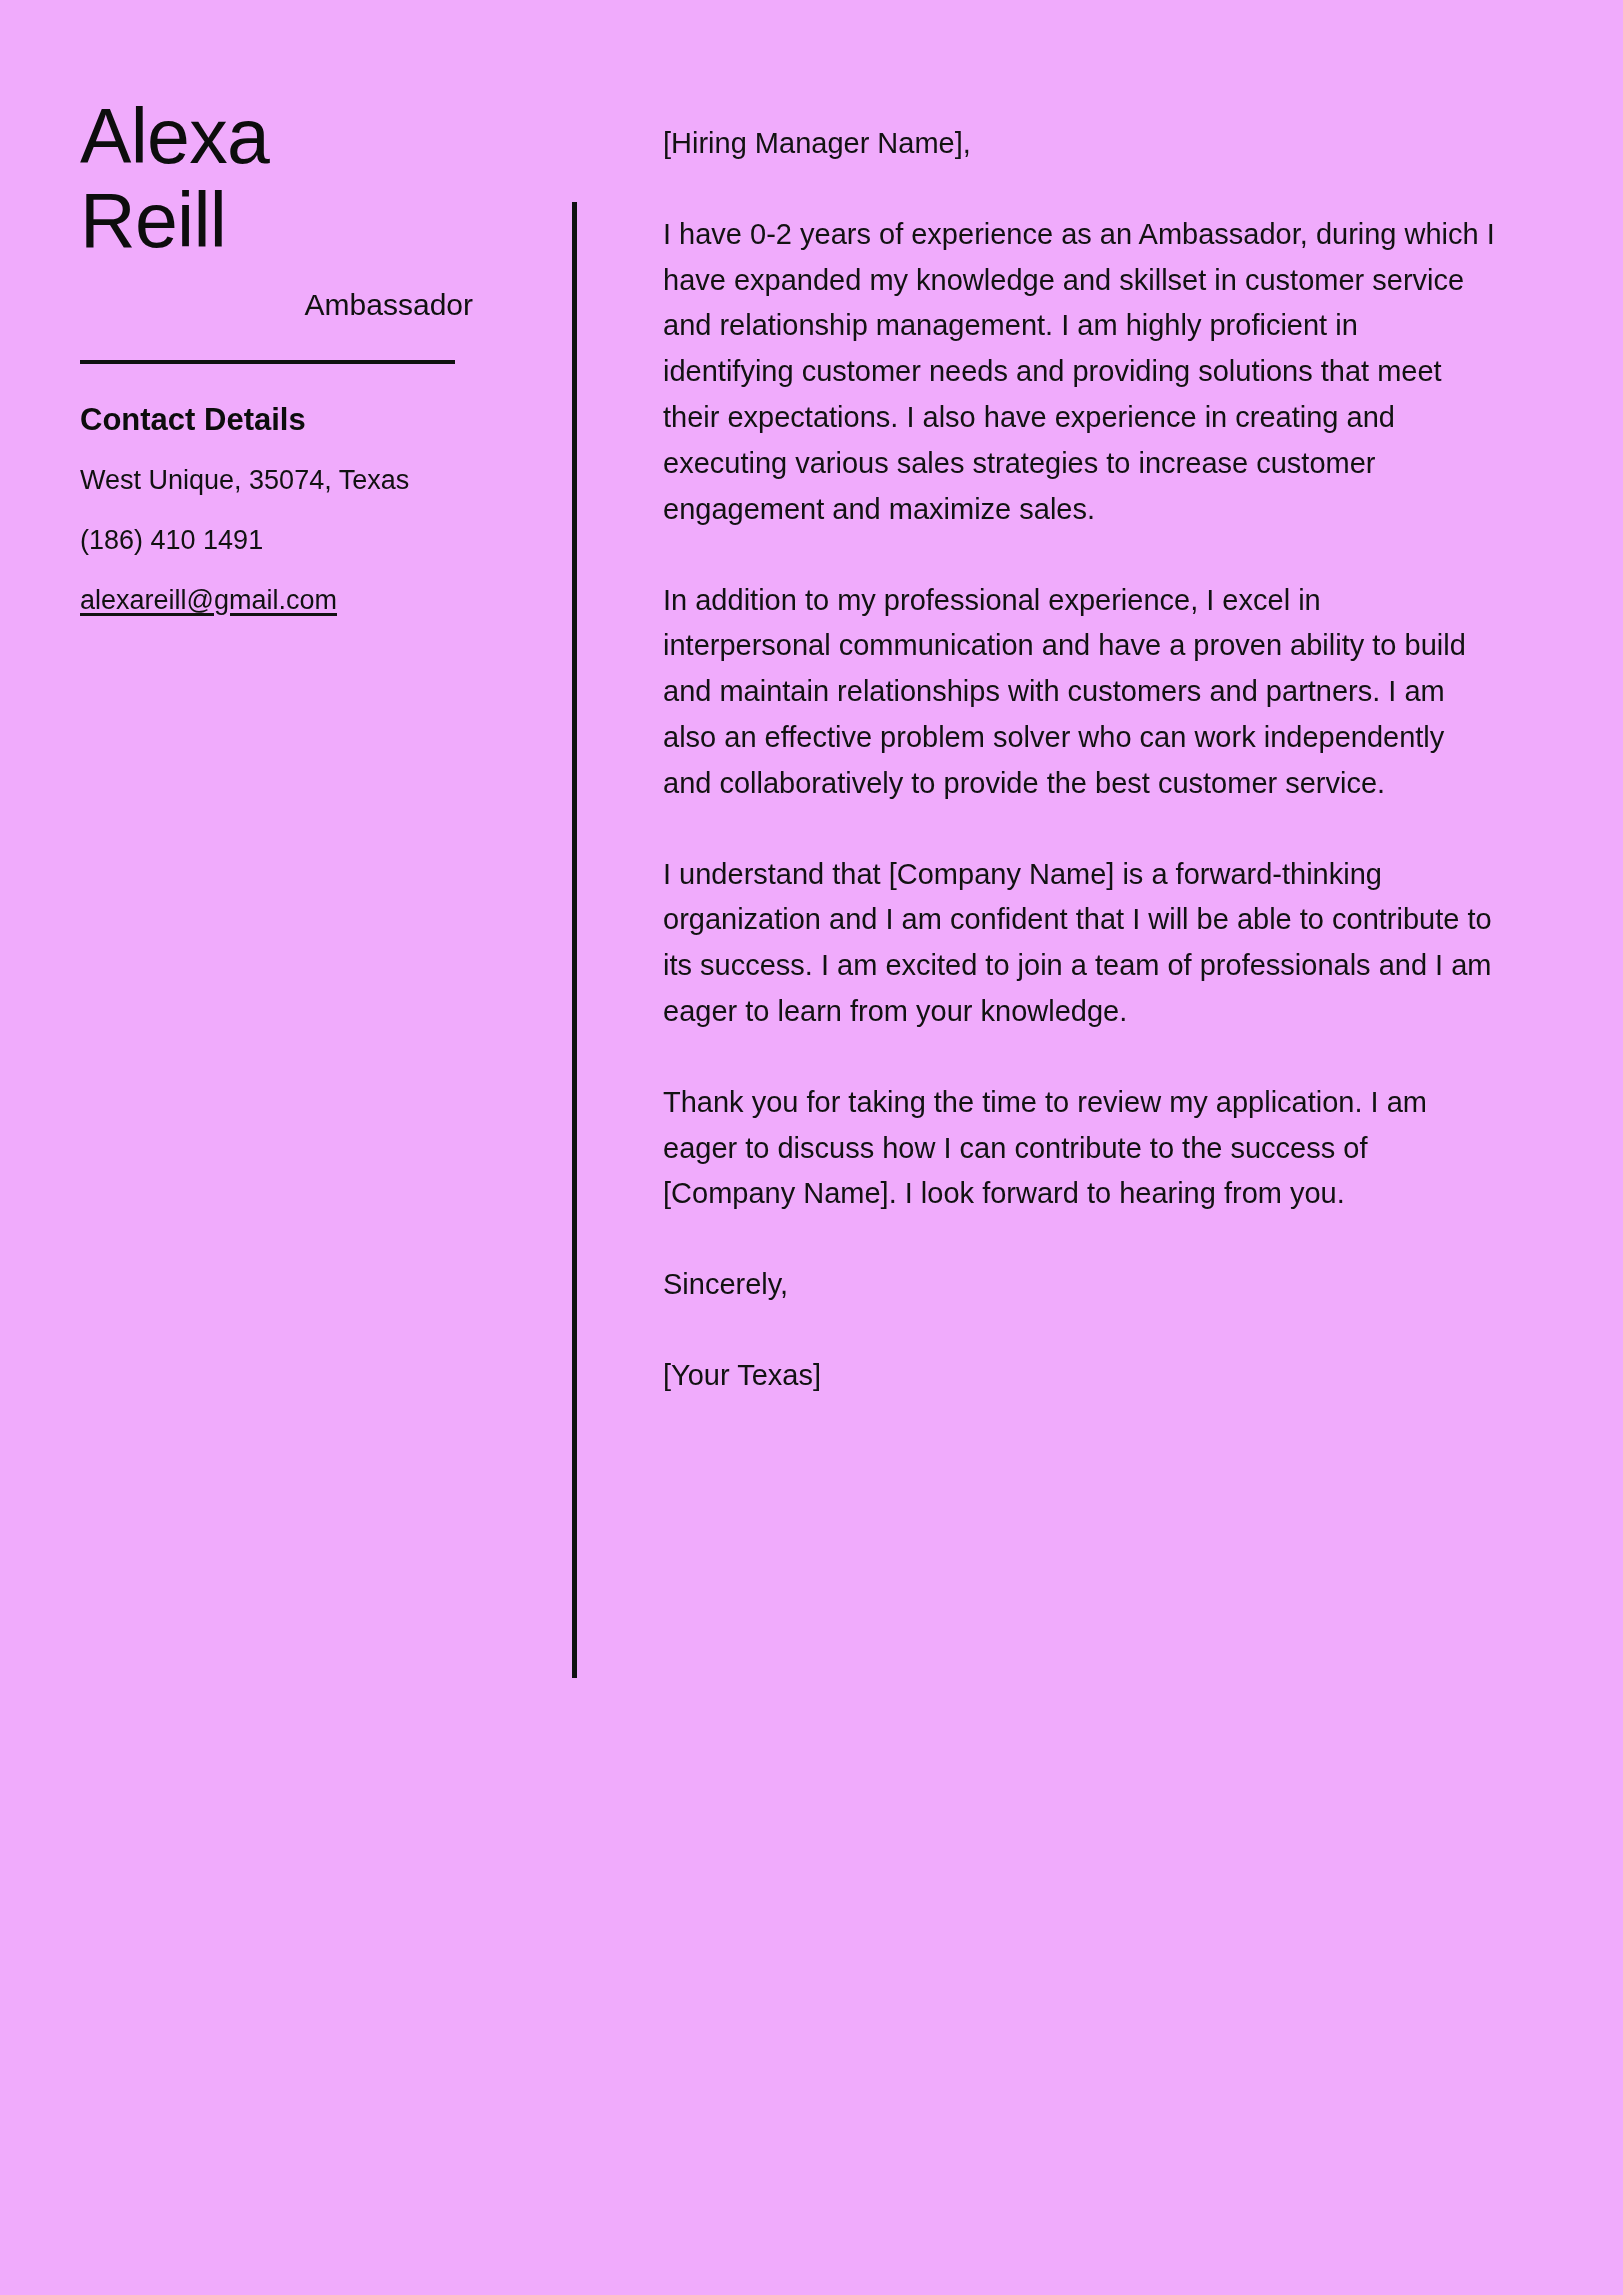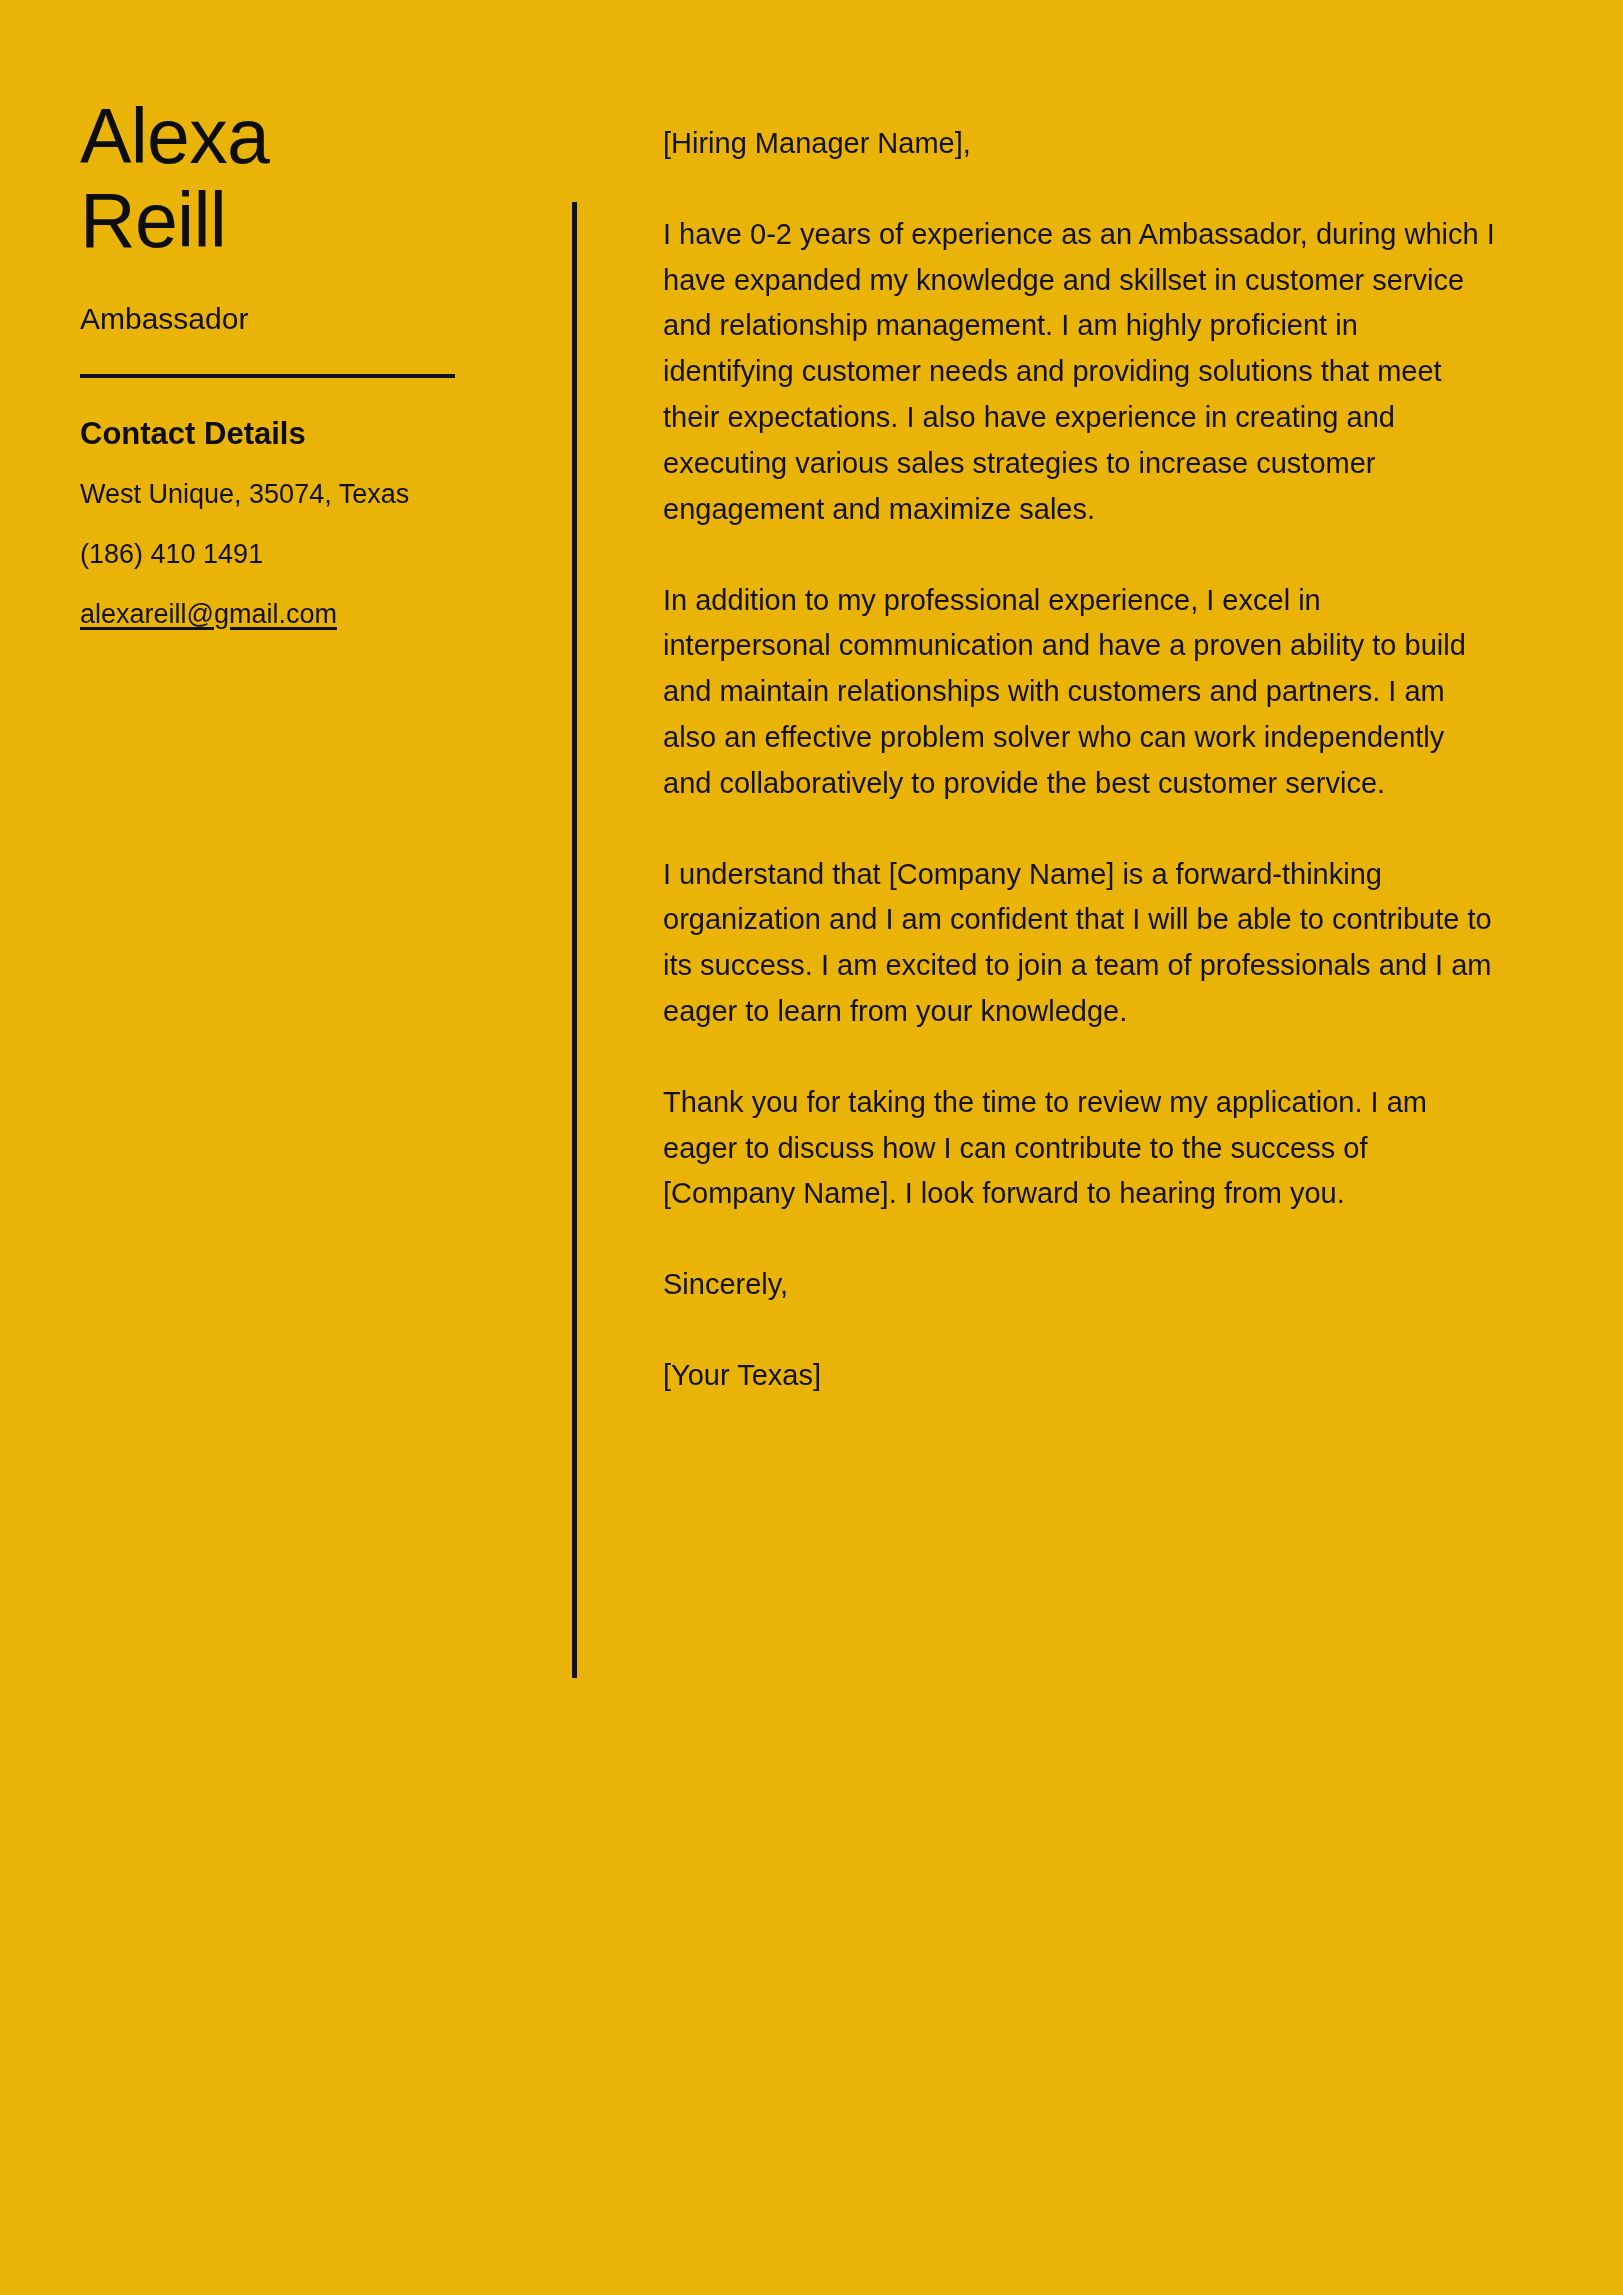--- a/index.html
+++ b/index.html
@@ -5,21 +5,21 @@
   html, body {
     margin: 0;
     padding: 0;
     background: #ffffff;
   }
 
   .page {
     position: relative;
     width: 1623px;
     height: 2295px;
-    background: #eab308;
+    background: #f0abfc;
     font-family: "Liberation Sans", sans-serif;
     color: #000000;
     overflow: hidden;
   }
 
   
   .sidebar {
     position: absolute;
     left: 80px;
     top: 98px;
@@ -42,22 +42,23 @@
 
   .name-last {
     margin-top: 6.5px;
   }
 
   .job-title {
     display: block;
     font-size: 30px;
     font-weight: 300;
     line-height: 1.1;
-    margin-top: 43px;
+    margin-top: 29px;
     color: #111111;
+    text-align: right;
   }
 
   .sidebar-rule {
     width: 375px;
     height: 4.6px;
     background: #111111;
     margin-top: 39px;
   }
 
   .section-heading {

